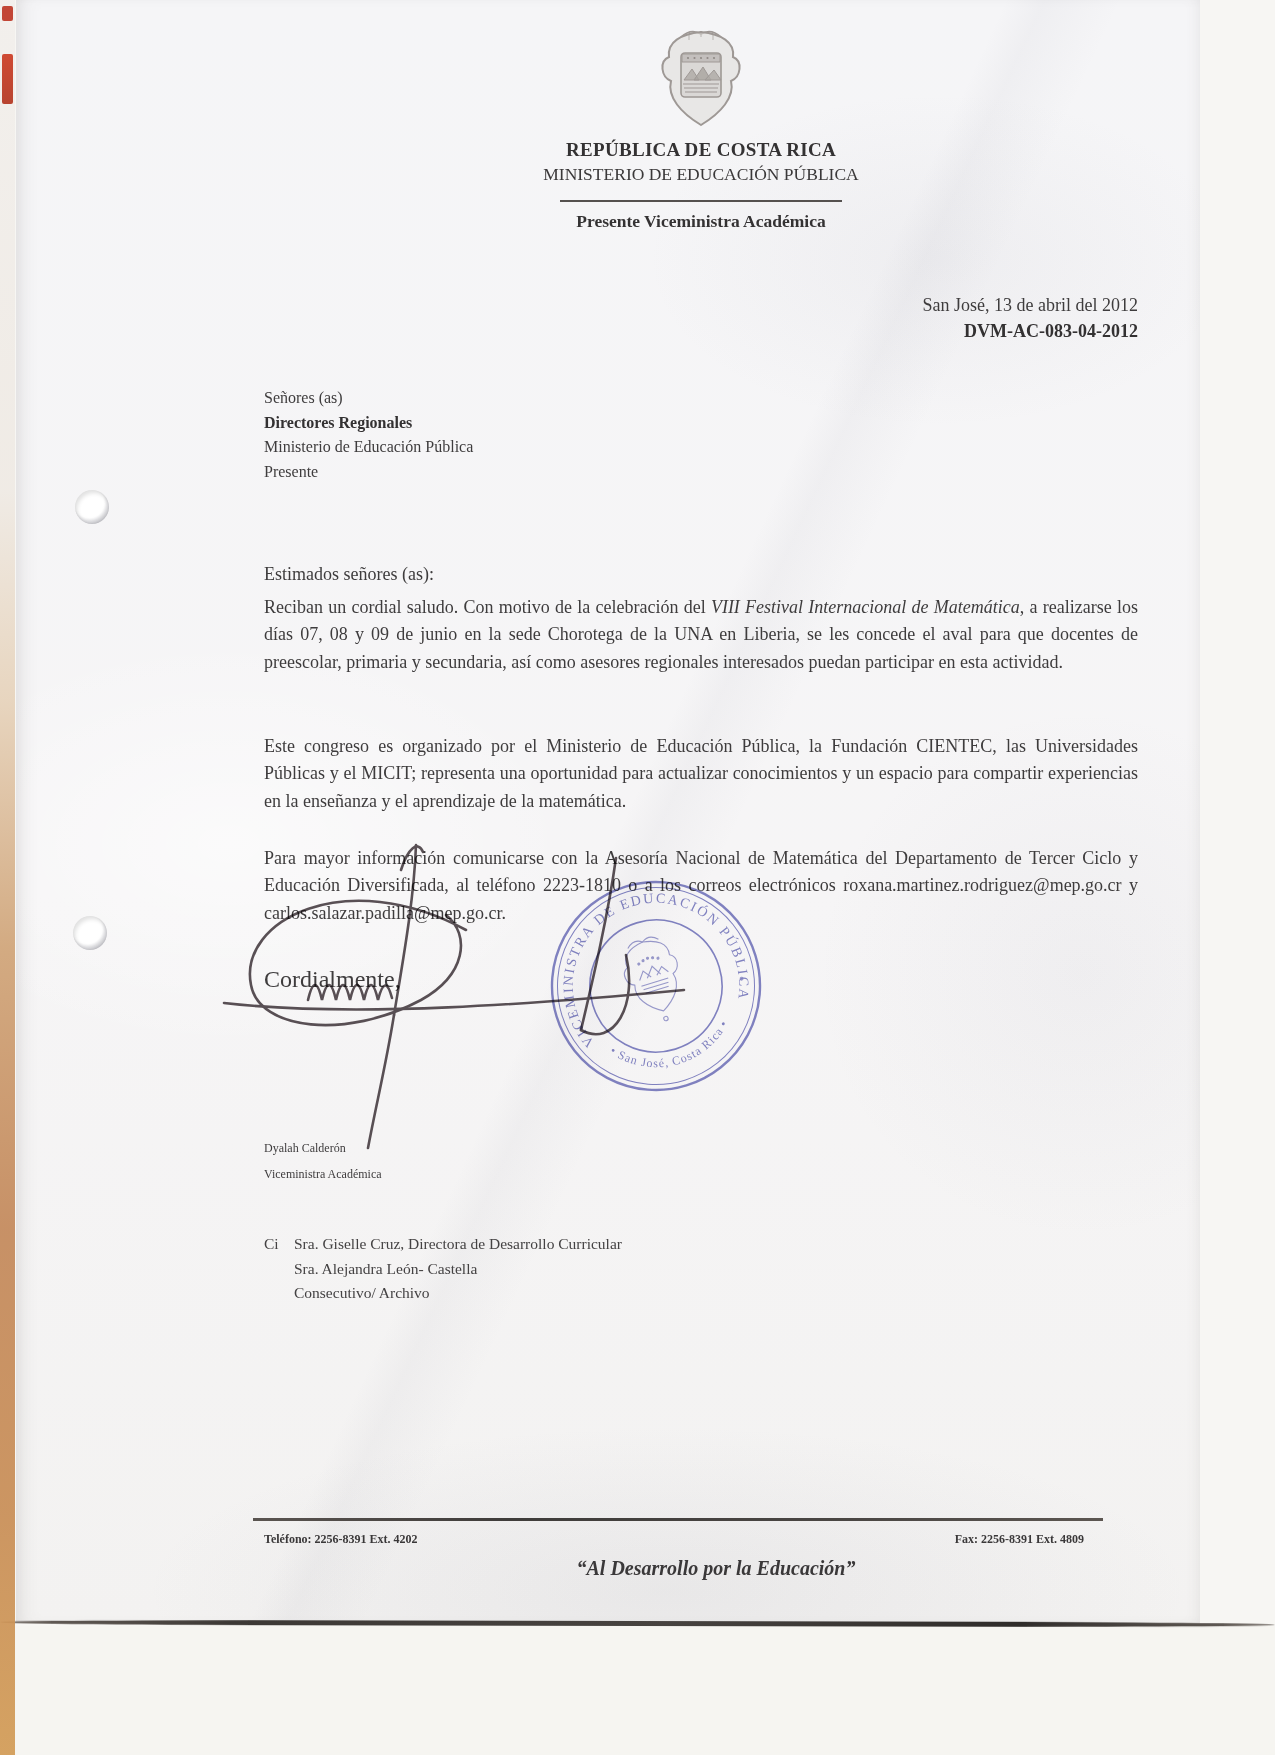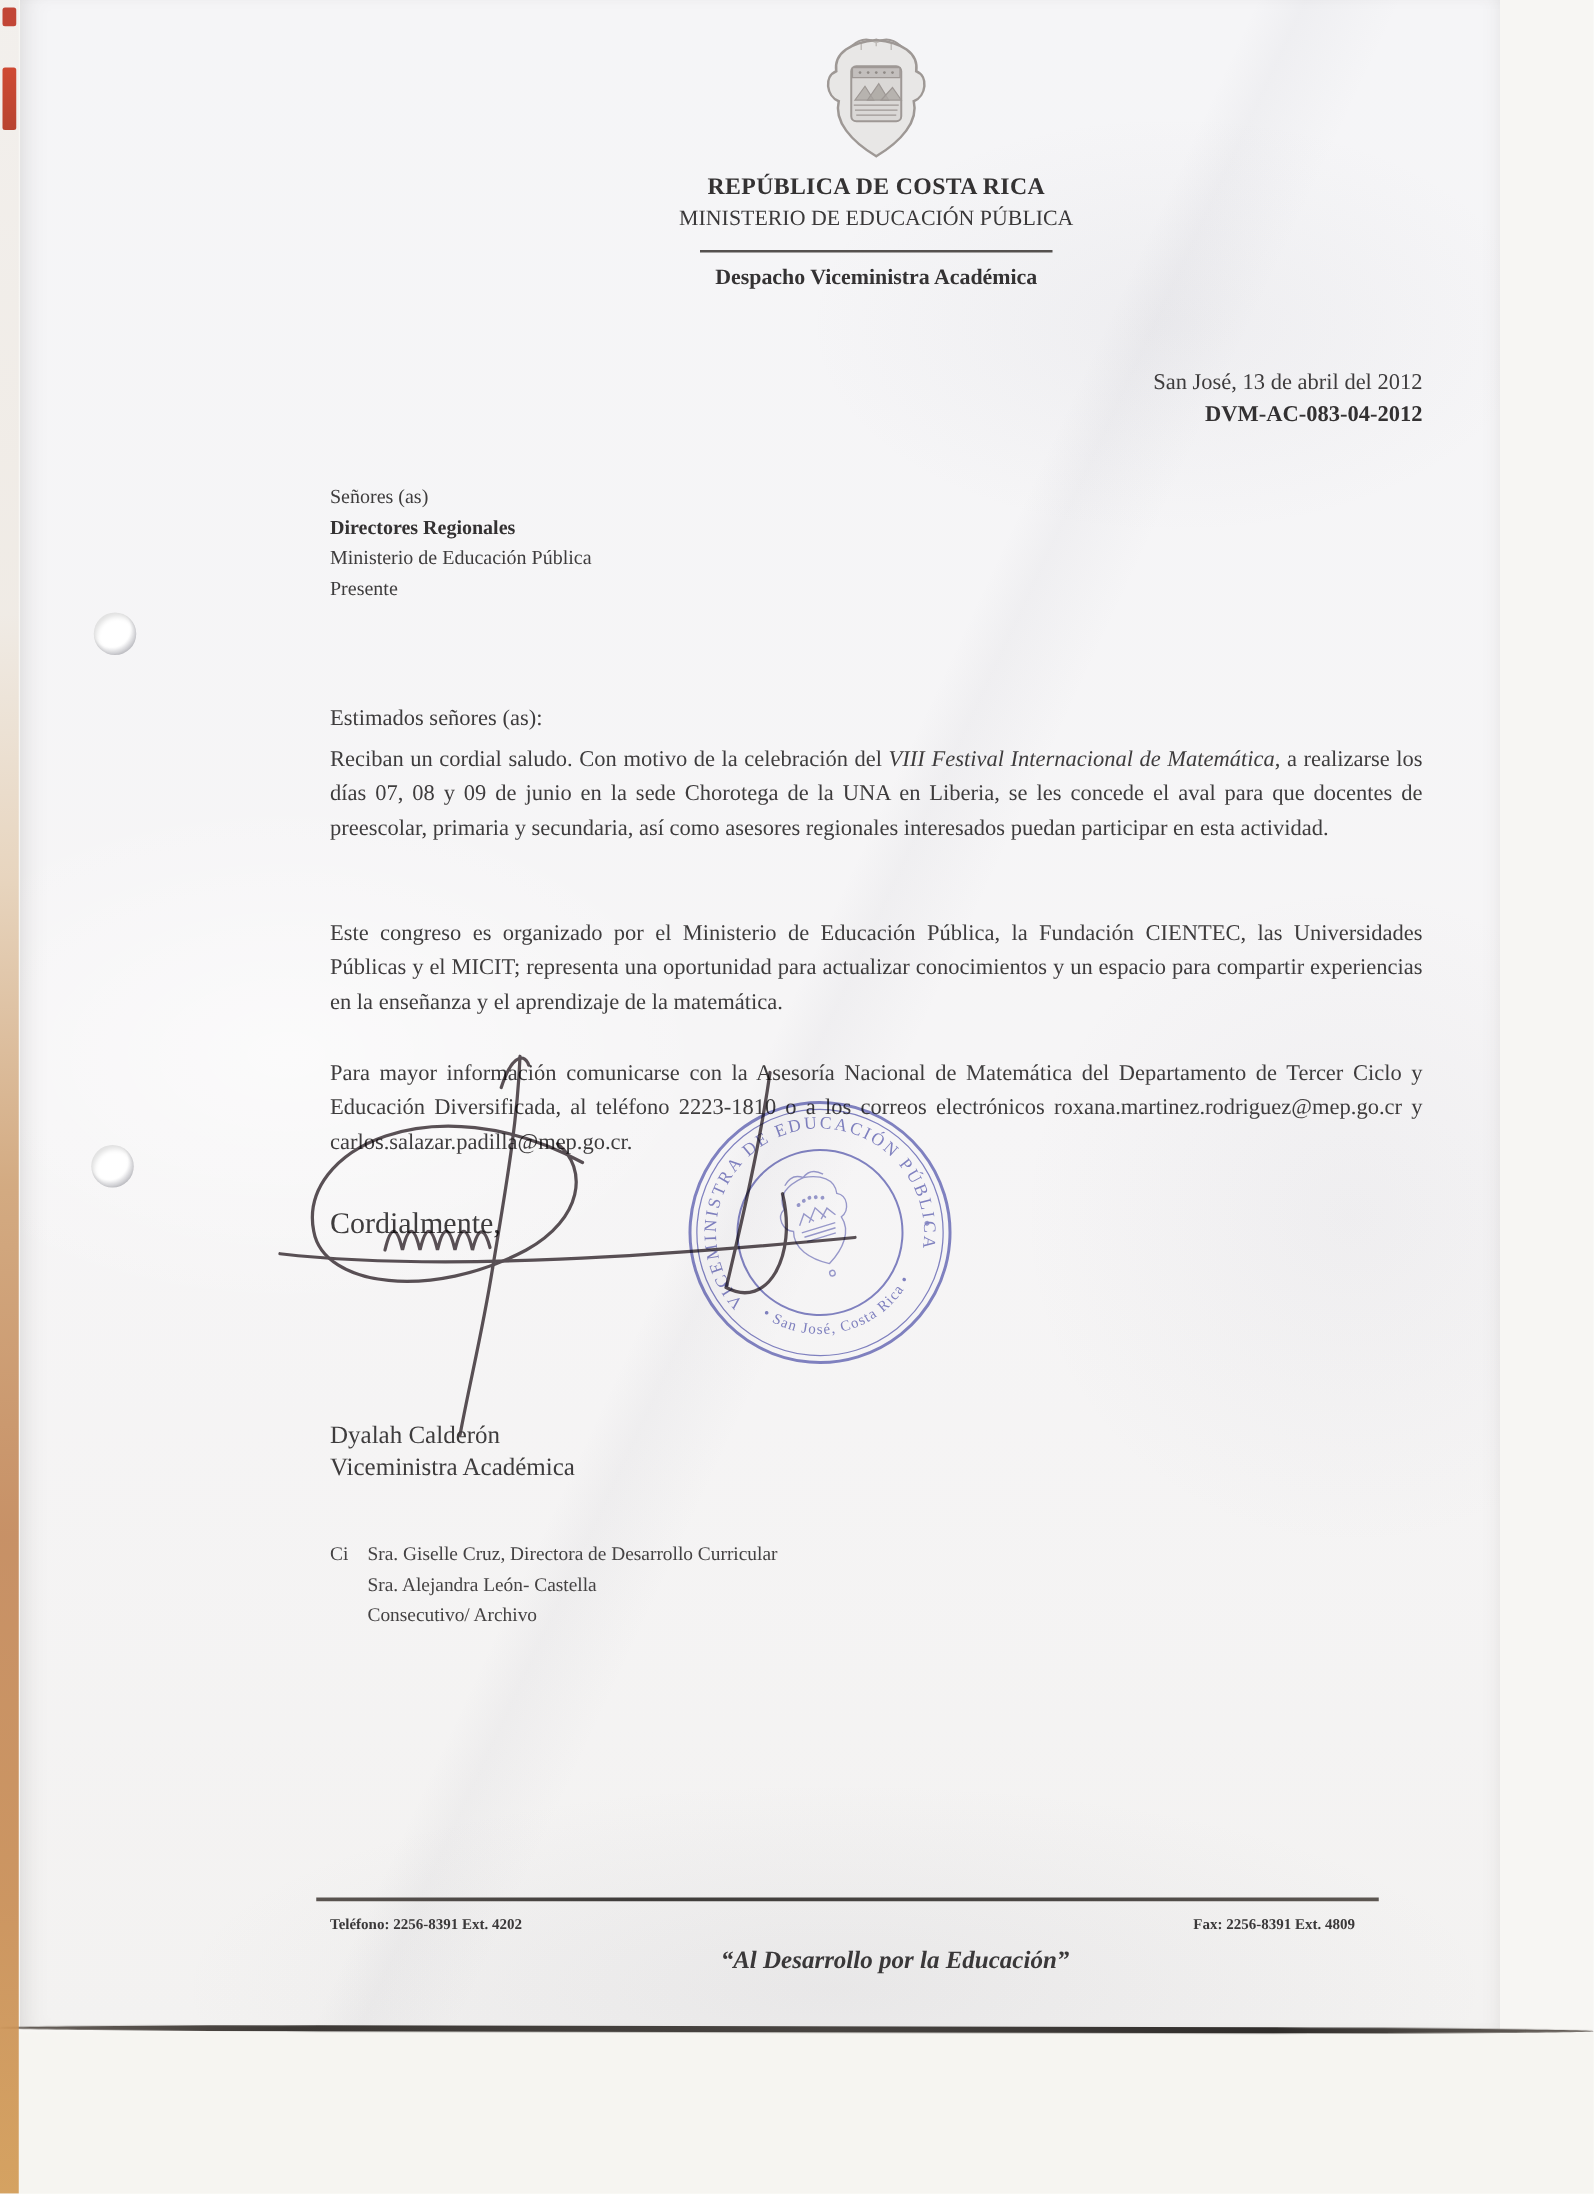--- a/index.html
+++ b/index.html
@@ -54,21 +54,21 @@
   .office{font-size:17.5px; font-weight:bold; margin-top:9px; color:#343233;}
   
   .dateline{position:absolute; left:248px; top:292px; width:874px; text-align:right; font-size:18px; line-height:26px;}
   .dateline .ref{font-weight:bold; color:#333132;}
   .recipient{position:absolute; left:248px; top:386px; font-size:16px; line-height:24.5px;}
   .recipient .bold{font-weight:bold; color:#333132;}
   .greeting{position:absolute; left:248px; top:564px; font-size:18px;}
   .para{position:absolute; left:248px; width:874px; font-size:18px; line-height:27.3px; text-align:justify; margin:0;}
   .p1{top:594px;} .p2{top:733px;} .p3{top:845px;}
   .closing{position:absolute; left:248px; top:966px; font-size:24px;}
-  .signer{position:absolute; left:248px; top:1136px; font-size:20px; line-height:25.5px;}
+  .signer{position:absolute; left:248px; top:1136px; font-size:12px; line-height:25.5px;}
   .cc{position:absolute; left:248px; top:1232px; font-size:15.5px; line-height:24.6px; color:#444243;}
   .cc .row1{display:flex;}
   .cc .lbl{width:30px; flex:0 0 30px;}
   .cc .ind{padding-left:30px;}
   
   .footer-line{position:absolute; left:237px; top:1518px; width:850px; height:3px;
     background:linear-gradient(90deg,#5a5450,#3f3c3a 30%,#4a4643 70%,#5c5651); filter:blur(.3px);}
   .footer-row{position:absolute; left:248px; top:1532px; width:820px; display:flex; justify-content:space-between;
     font-size:12px; font-weight:bold; color:#3a3839;}
   .motto{position:absolute; left:260px; top:1557px; width:880px; text-align:center;
@@ -99,21 +99,21 @@
           <circle cx="63" cy="32" r="1.1" fill="#87817d" stroke="none"></circle>
           <path d="M33 54 L41 43 L48 54 Z" fill="#a9a49f" fill-opacity=".8" stroke-width="1"></path>
           <path d="M43 54 L52 41 L60 54 Z" fill="#a19c97" fill-opacity=".8" stroke-width="1"></path>
           <path d="M54 54 L63 44 L70 54 Z" fill="#a9a49f" fill-opacity=".8" stroke-width="1"></path>
           <path d="M32 58 H68 M33 62 H67 M34 66 H66" stroke-width="1"></path>
         </g>
       </svg>
       <div class="republic">REPÚBLICA DE COSTA RICA</div>
       <div class="ministry">MINISTERIO DE EDUCACIÓN PÚBLICA</div>
       <div class="divider"></div>
-      <div class="office">Despacho Viceministra Académica</div>
+      <div class="office">Presente Viceministra Académica</div>
     </div>
 
     <div class="dateline">
       <div>San José, 13 de abril del 2012</div>
       <div class="ref">DVM-AC-083-04-2012</div>
     </div>
 
     <div class="recipient">
       <div>Señores (as)</div>
       <div class="bold">Directores Regionales</div>

